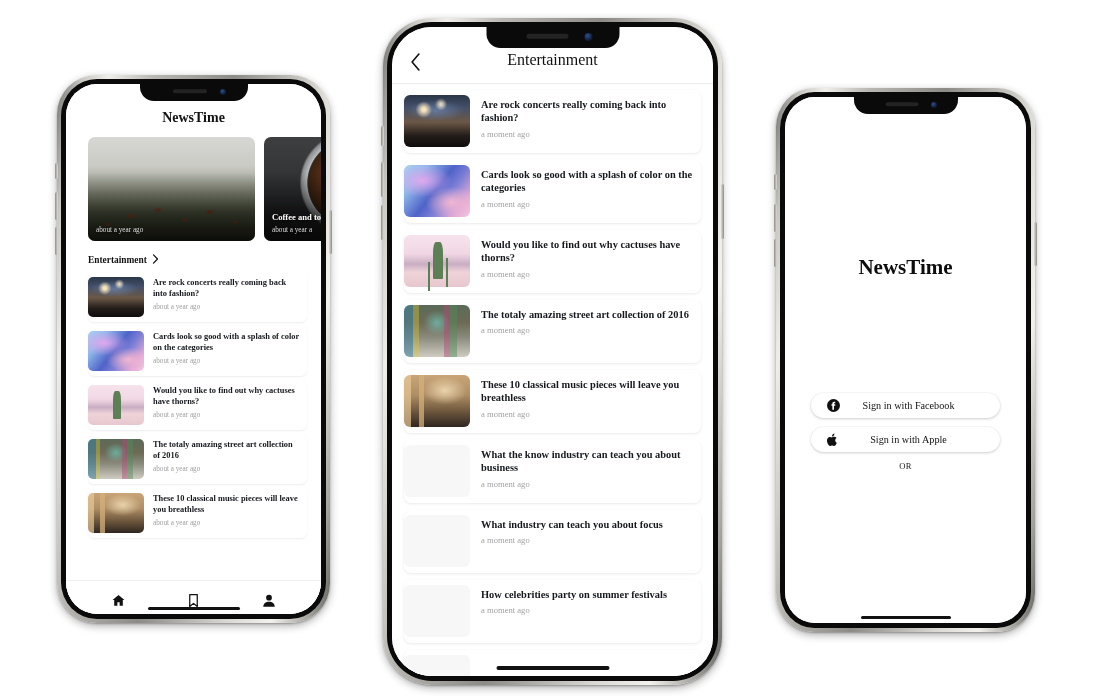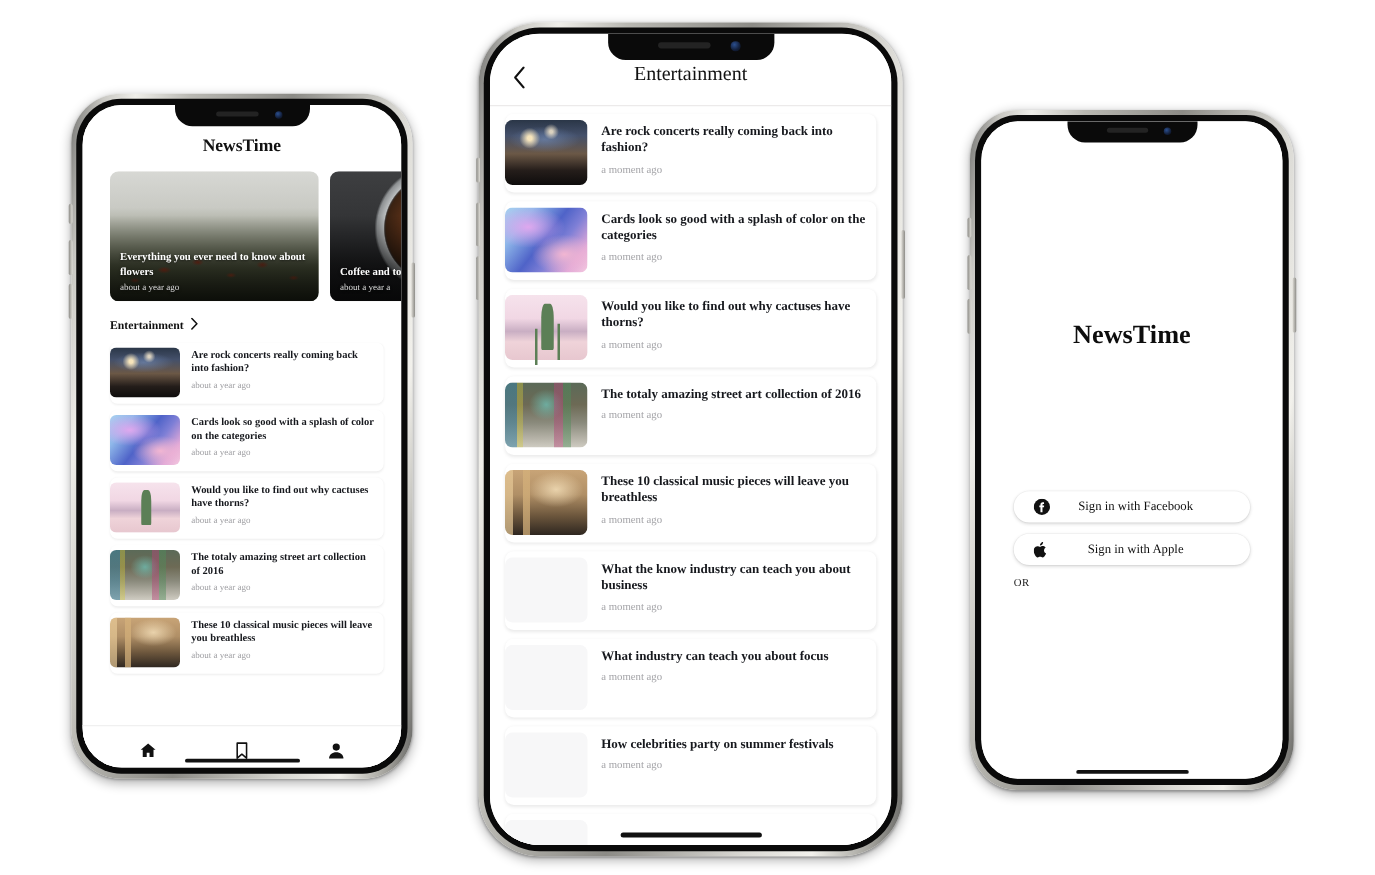--- a/index.html
+++ b/index.html
@@ -222,21 +222,21 @@
   }
   .auth-btn .ic {
     position: absolute; left: 15px; top: 50%; transform: translateY(-50%);
     display: flex; align-items: center; justify-content: center;
     width: 14px; height: 14px;
   }
   .auth-btn .lbl {
     flex: 1; text-align: center; font-size: 10.2px; color: #111; padding-left: 6px;
     font-weight: 400;
   }
-  .r-or { text-align: left; font-size: 8.6px; color: #1a1a1a; margin: 2px 0 7px; letter-spacing:.3px; }
+  .r-or { text-align: center; font-size: 8.6px; color: #1a1a1a; margin: 2px 0 7px; letter-spacing:.3px; }
 </style>
 </head>
 <body>
 
 <div id="stage">
 
   <div class="phone" id="phone-left" style="left:57px; top:75px; width:273px; height:548px;">
     <div class="band"></div>
     <div class="btn-sil" style="top:88px;height:16px;"></div>
     <div class="btn-vol" style="top:117px;height:28px;"></div>
@@ -253,21 +253,20 @@
 
       <div class="l-body">
         <div class="l-header">
           <div class="app-title" style="font-size:14px;">NewsTime</div>
         </div>
 
         <div class="l-hero-row">
           <div class="hero-card hero-flowers">
             <div class="shade"></div>
             <div class="hc-txt">
-              <div class="hc-title">Everything you ever need to know about flowers</div>
               <div class="hc-date">about a year ago</div>
             </div>
           </div>
           <div class="hero-card hero-coffee">
             <div class="shade"></div>
             <div class="hc-txt">
               <div class="hc-title">Coffee and together th</div>
               <div class="hc-date">about a year a</div>
             </div>
           </div>

